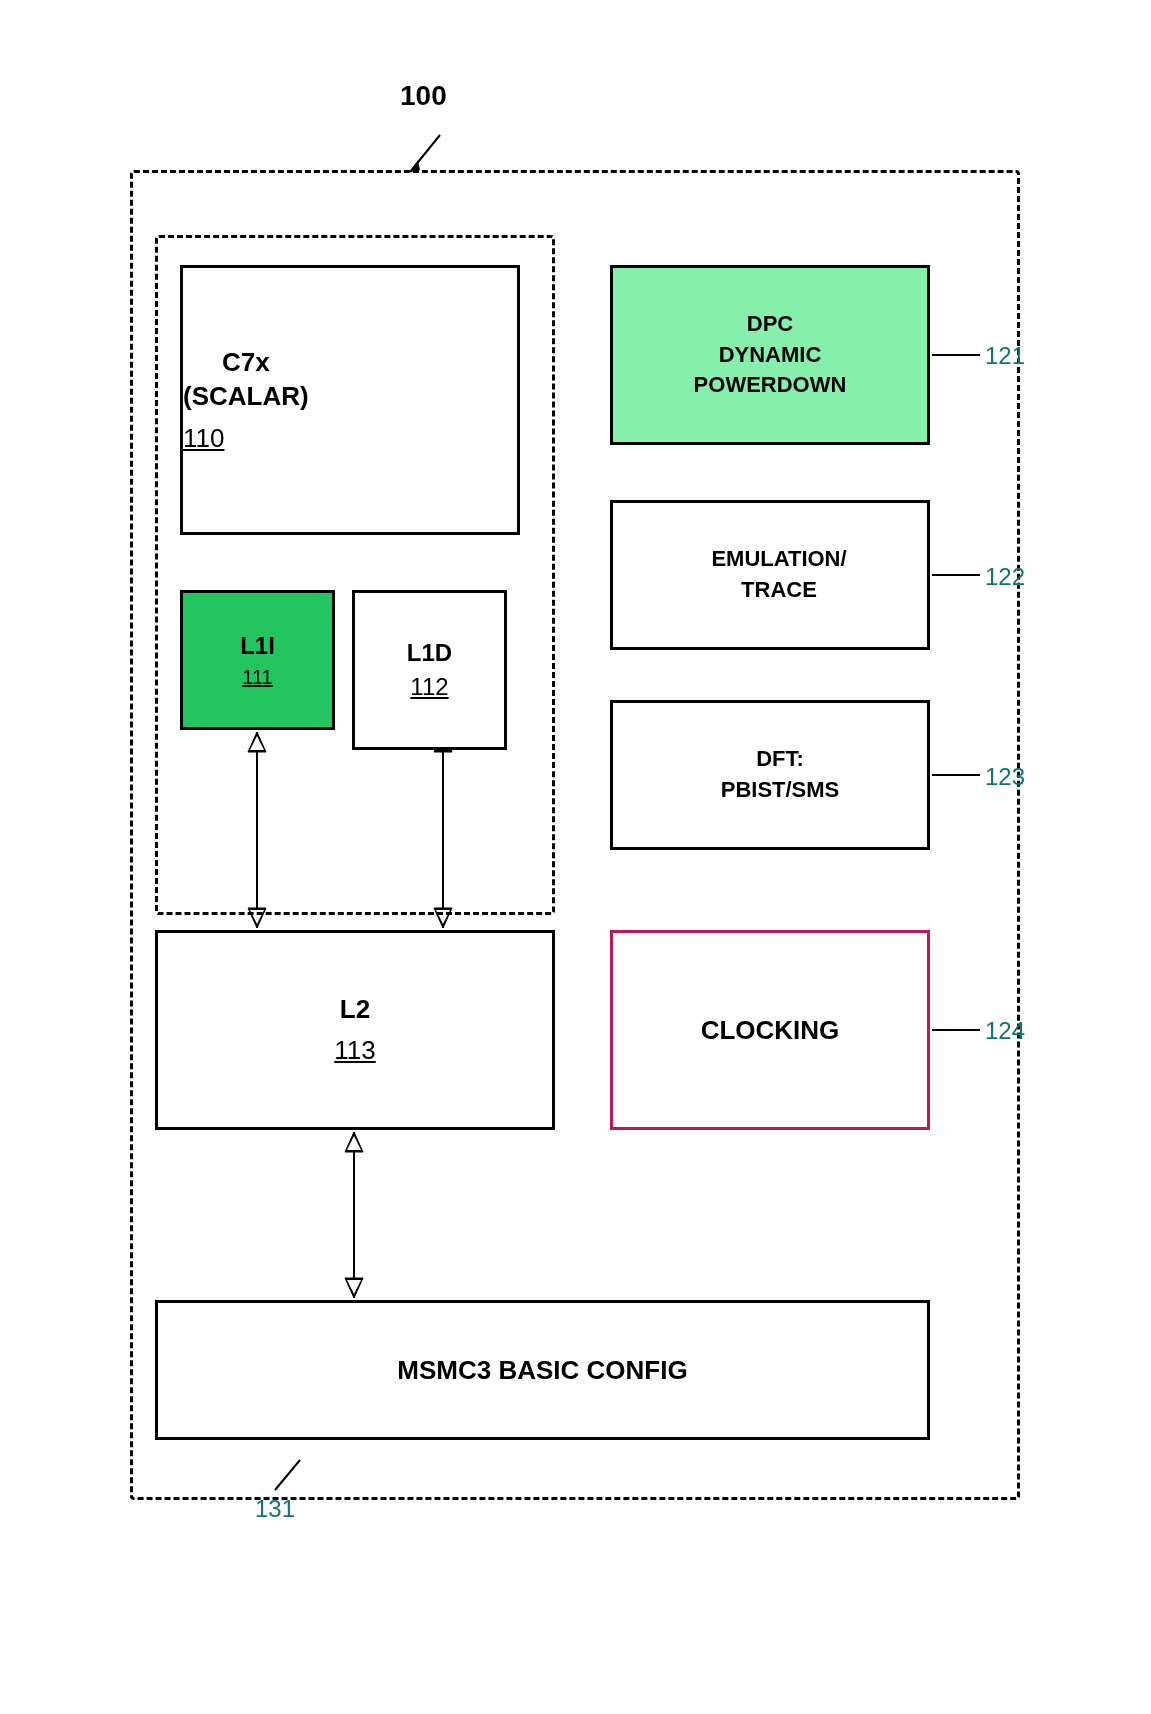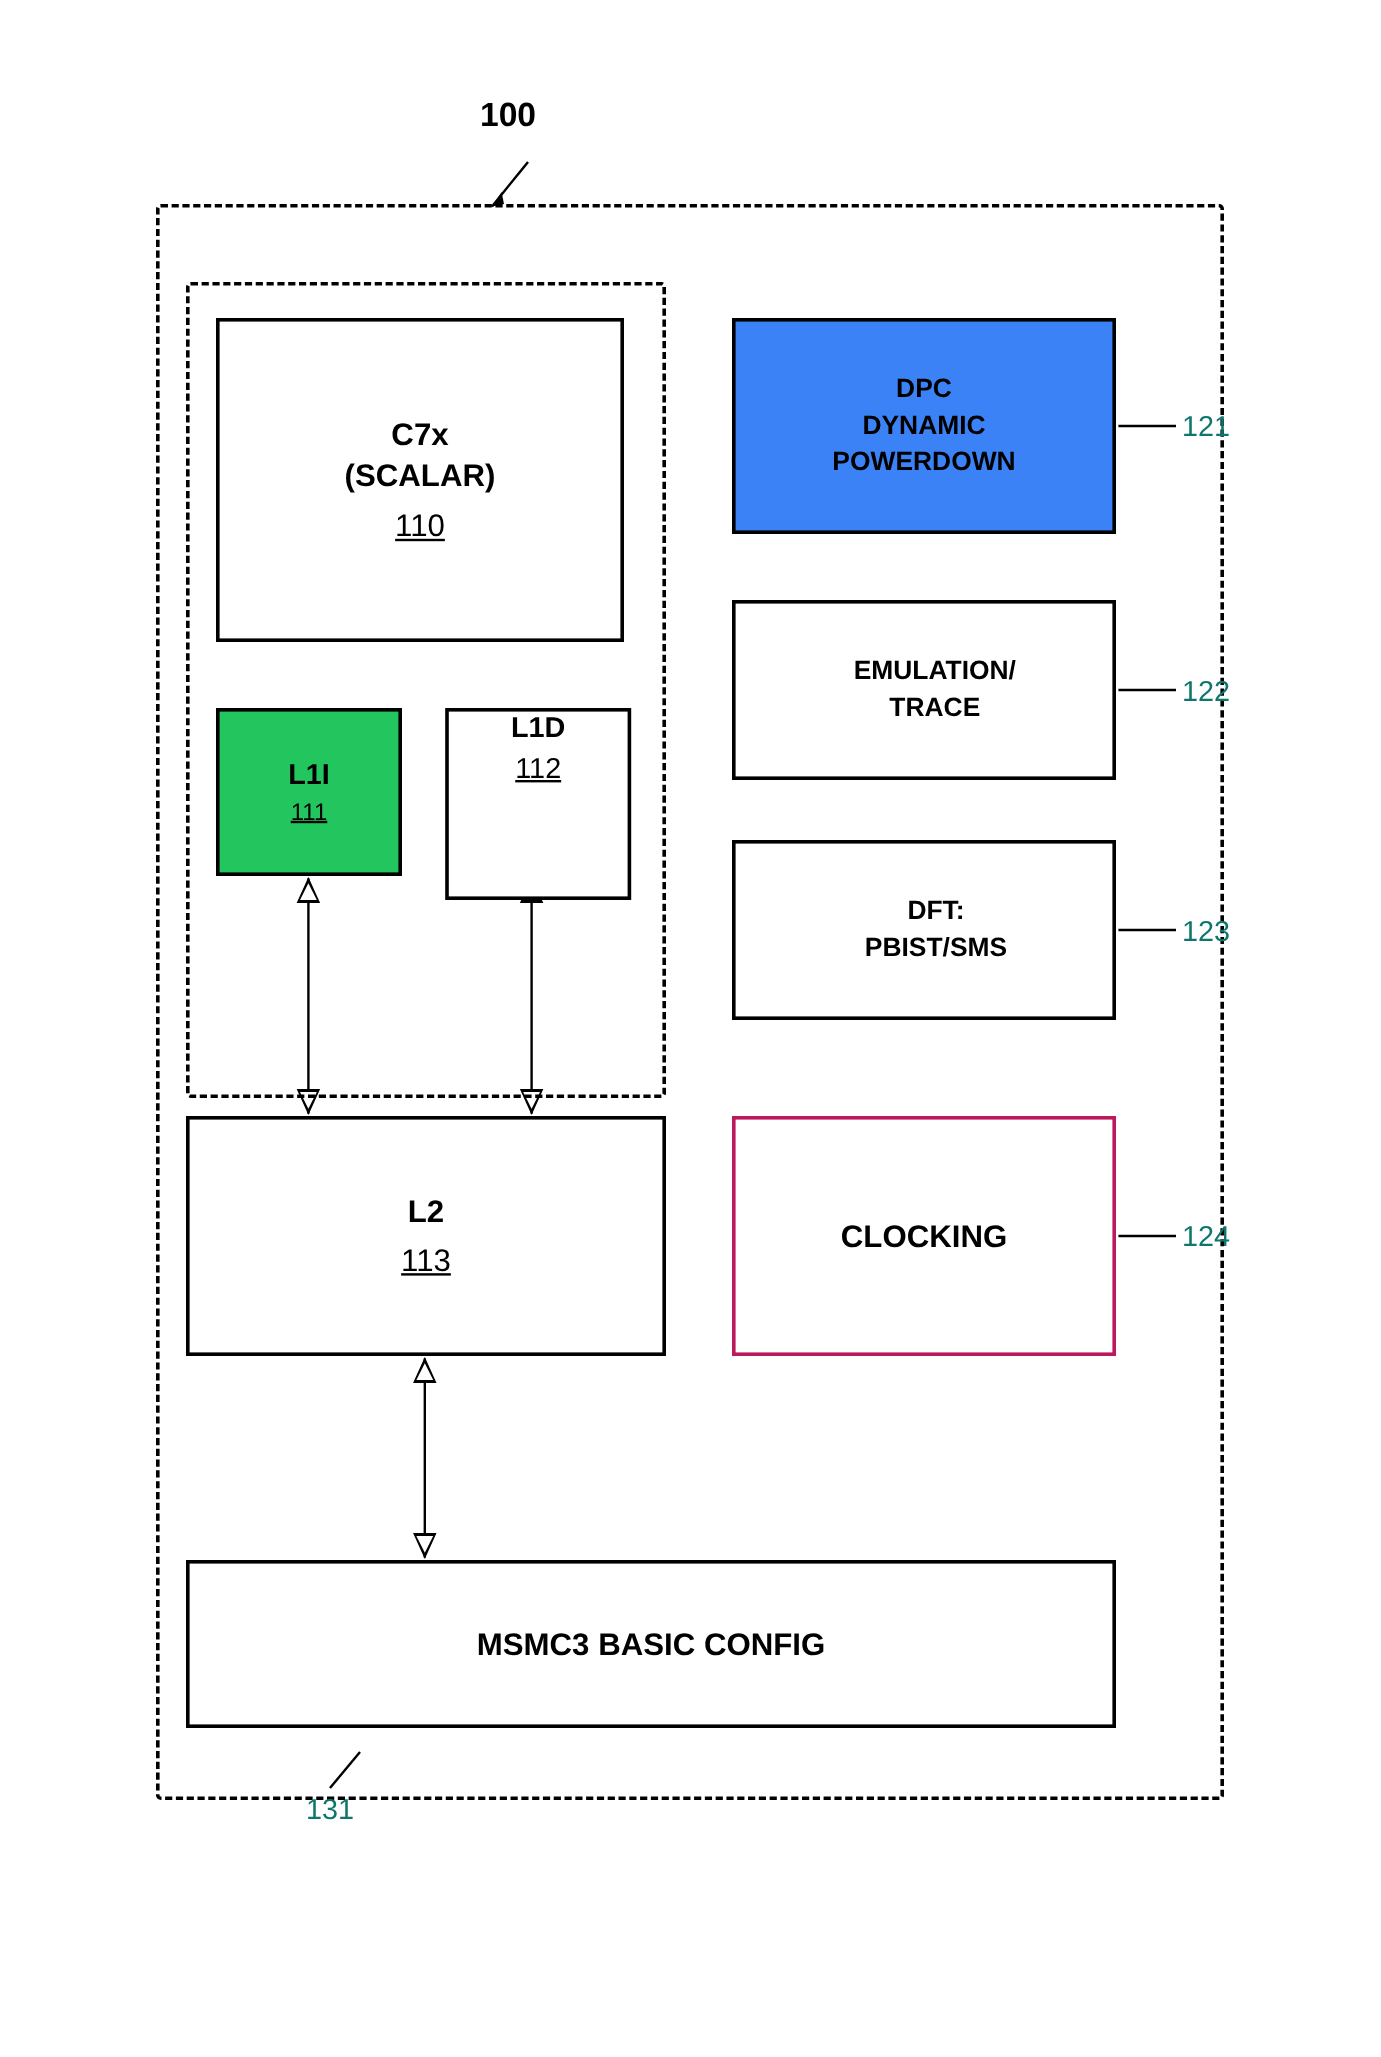--- a/index.html
+++ b/index.html
@@ -67,21 +67,21 @@
     .c7x-box {
       position: absolute;
       top: 185px;
       left: 80px;
       width: 340px;
       height: 270px;
       border: 3px solid #000;
       background: #fff;
       display: flex;
       flex-direction: column;
-      align-items: center;
+      align-items: flex-start;
       justify-content: center;
     }
     .c7x-box-text1 {
       font-size: 26px;
       font-weight: bold;
       color: #000;
       line-height: 1.3;
       text-align: center;
     }
     .c7x-box-num {
@@ -114,29 +114,29 @@
       font-size: 20px;
       color: #000;
       text-decoration: underline;
       margin-top: 6px;
     }
 
     
     .l1d-box {
       position: absolute;
       top: 510px;
-      left: 271px;
+      left: 252px;
       width: 155px;
       height: 160px;
       border: 3px solid #000;
       background: #fff;
       display: flex;
       flex-direction: column;
       align-items: center;
-      justify-content: flex-start;
+      justify-content: center;
     }
     .l1d-text {
       font-size: 24px;
       font-weight: bold;
       color: #000;
     }
     .l1d-num {
       font-size: 24px;
       color: #000;
       text-decoration: underline;
@@ -145,21 +145,21 @@
 
     
     
     .dpc-box {
       position: absolute;
       top: 185px;
       left: 510px;
       width: 320px;
       height: 180px;
       border: 3px solid #000;
-      background: #3b82f6;
+      background: #86efac;
       display: flex;
       flex-direction: column;
       align-items: center;
       justify-content: center;
     }
     .dpc-text {
       font-size: 22px;
       font-weight: bold;
       color: #000;
       text-align: center;

